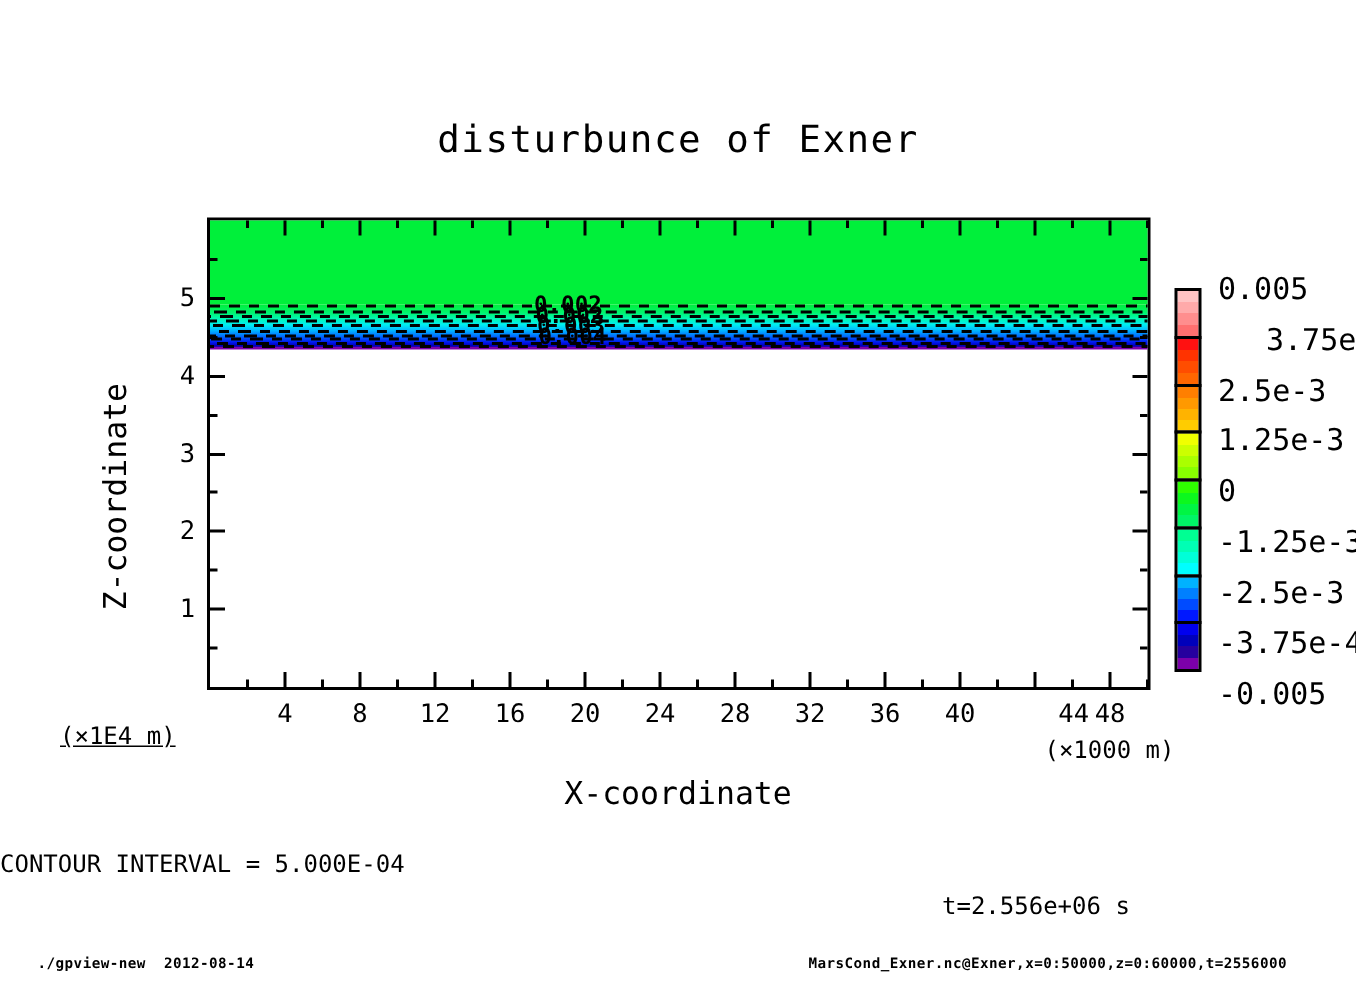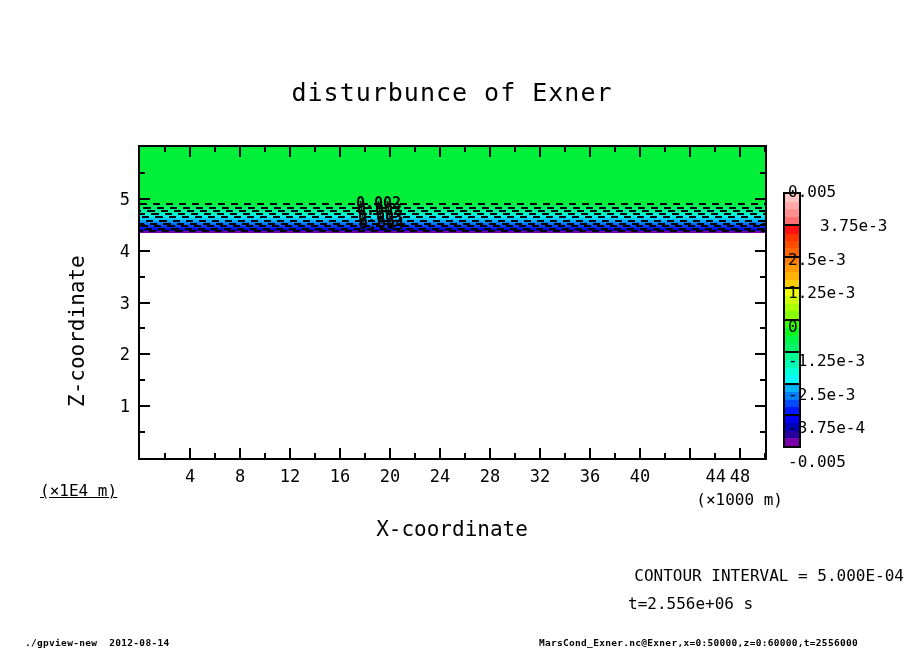--- a/index.html
+++ b/index.html
@@ -36,31 +36,31 @@
   .clabel{position:absolute;font-size:15px;font-weight:bold;
     letter-spacing:0px;line-height:14px;white-space:pre;}
   .yaxis-label{
     left:50px;top:302px;width:0;height:0;font-size:21px;white-space:pre;
     transform:translate(0,0) rotate(-90deg);transform-origin:left top;
   }
   .yaxis-label span{position:absolute;left:-105px;top:15px;}
   .xaxis-label{top:517px;left:0;width:904px;text-align:center;font-size:21px;white-space:pre;}
   .yunit{top:481px;left:40px;font-size:16px;white-space:pre;text-decoration:underline;}
   .xunit{top:490px;left:0;width:783px;text-align:right;font-size:16px;white-space:pre;}
-  .contour-interval{top:566px;left:0;width:904px;text-align:right;font-size:16px;white-space:pre;}
+  .contour-interval{top:566px;left:0;width:904px;text-align:left;font-size:16px;white-space:pre;}
   .time-label{top:594px;left:628px;font-size:16px;white-space:pre;}
   .footer{top:637px;font-size:9.5px;font-weight:bold;letter-spacing:0.3px;white-space:pre;}
   .footer-left{left:25px;}
   .footer-right{left:0;width:858px;text-align:right;}
   .cbar{left:783px;top:192px;width:18px;}
   .cbar-seg{box-sizing:border-box;width:18px;height:33.75px;
     border:2px solid #000;margin-top:-2px;}
   .cbar-seg:first-child{margin-top:0;}
-  .cbar-lab{position:absolute;left:788px;height:18px;margin-top:-9px;
-    font-size:16px;line-height:18px;white-space:pre;}
+  .cbar-lab{position:absolute;left:812px;height:18px;margin-top:-9px;
+    font-size:20px;line-height:18px;white-space:pre;}
 </style>
 </head>
 <body>
 
 <div class="abs title">disturbunce of Exner</div>
 
 <div class="abs yaxis-label">
   <span>Z-coordinate</span>
 </div>
 

